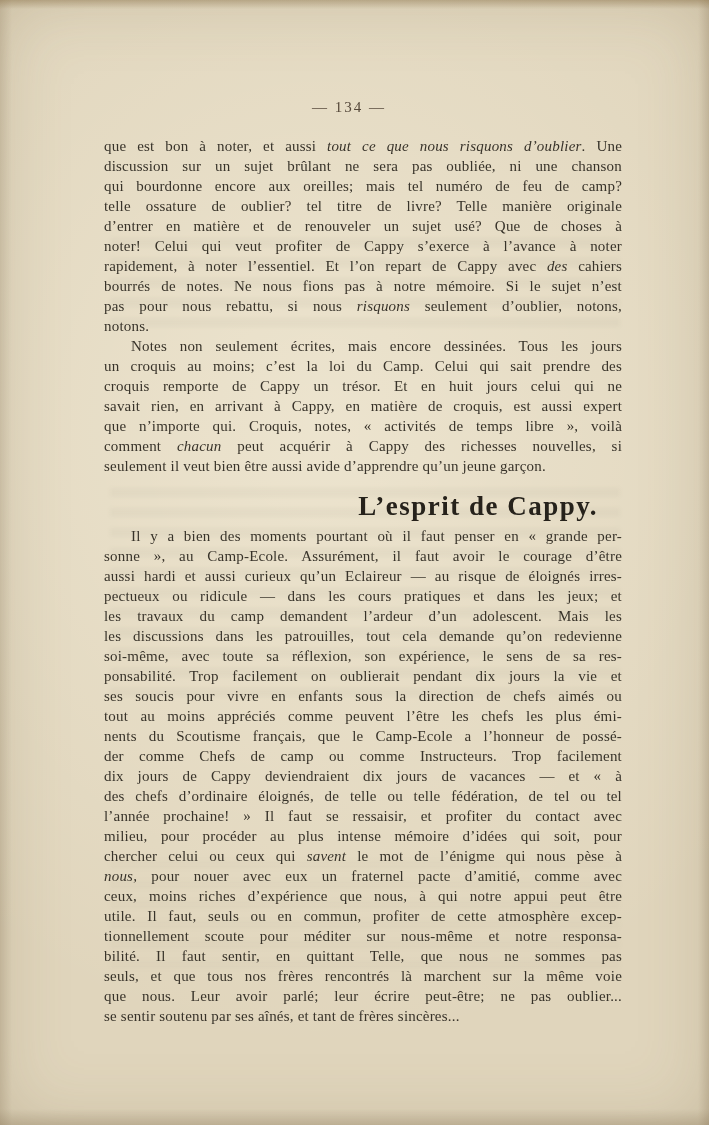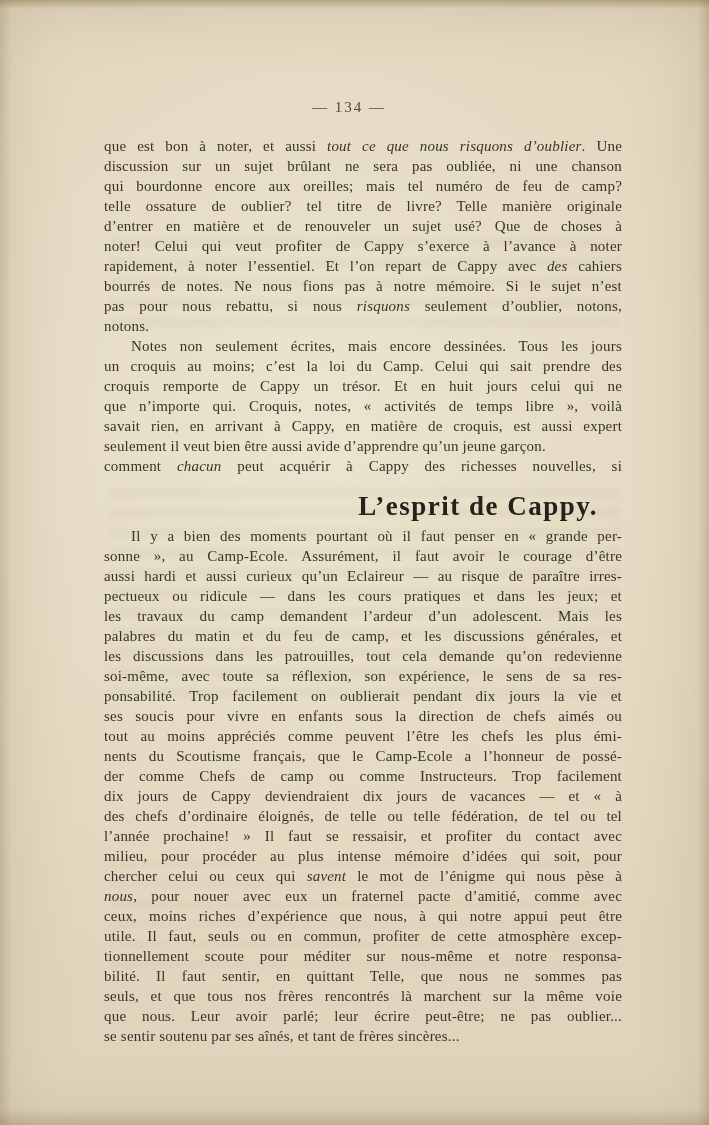--- a/index.html
+++ b/index.html
@@ -103,33 +103,32 @@
         <div class="line"><span>noter! Celui qui veut profiter de Cappy s’exerce à l’avance à noter</span></div>
         <div class="line"><span>rapidement, à noter l’essentiel. Et l’on repart de Cappy avec </span><i>des</i><span> cahiers</span></div>
         <div class="line"><span>bourrés de notes. Ne nous fions pas à notre mémoire. Si le sujet n’est</span></div>
         <div class="line"><span>pas pour nous rebattu, si nous </span><i>risquons</i><span> seulement d’oublier, notons,</span></div>
         <div class="line last"><span>notons.</span></div>
       </div>
     <div class="para">
         <div class="line first-indent"><span>Notes non seulement écrites, mais encore dessinées. Tous les jours</span></div>
         <div class="line"><span>un croquis au moins; c’est la loi du Camp. Celui qui sait prendre des</span></div>
         <div class="line"><span>croquis remporte de Cappy un trésor. Et en huit jours celui qui ne</span></div>
+        <div class="line"><span>savait rien, en arrivant à Cappy, en matière de croquis, est aussi expert</span></div>
         <div class="line"><span>que n’importe qui. Croquis, notes, « activités de temps libre », voilà</span></div>
-        <div class="line"><span>savait rien, en arrivant à Cappy, en matière de croquis, est aussi expert</span></div>
+        <div class="line"><span>comment </span><i>chacun</i><span> peut acquérir à Cappy des richesses nouvelles, si</span></div>
         <div class="line last"><span>seulement il veut bien être aussi avide d’apprendre qu’un jeune garçon.</span></div>
-        <div class="line"><span>comment </span><i>chacun</i><span> peut acquérir à Cappy des richesses nouvelles, si</span></div>
       </div>
     <h2 class="section-heading">L’esprit de Cappy.</h2>
     <div class="para">
         <div class="line first-indent"><span>Il y a bien des moments pourtant où il faut penser en « grande per-</span></div>
         <div class="line"><span>sonne », au Camp-Ecole. Assurément, il faut avoir le courage d’être</span></div>
-        <div class="line"><span>aussi hardi et aussi curieux qu’un Eclaireur — au risque de paraître irres-</span></div>
+        <div class="line"><span>aussi hardi et aussi curieux qu’un Eclaireur — au risque de éloignés irres-</span></div>
         <div class="line"><span>pectueux ou ridicule — dans les cours pratiques et dans les jeux; et</span></div>
         <div class="line"><span>les travaux du camp demandent l’ardeur d’un adolescent. Mais les</span></div>
-        <div class="line"><span>palabres du matin et du feu de camp, et les discussions générales, et</span></div>
         <div class="line"><span>les discussions dans les patrouilles, tout cela demande qu’on redevienne</span></div>
         <div class="line"><span>soi-même, avec toute sa réflexion, son expérience, le sens de sa res-</span></div>
         <div class="line"><span>ponsabilité. Trop facilement on oublierait pendant dix jours la vie et</span></div>
         <div class="line"><span>ses soucis pour vivre en enfants sous la direction de chefs aimés ou</span></div>
         <div class="line"><span>tout au moins appréciés comme peuvent l’être les chefs les plus émi-</span></div>
         <div class="line"><span>nents du Scoutisme français, que le Camp-Ecole a l’honneur de possé-</span></div>
         <div class="line"><span>der comme Chefs de camp ou comme Instructeurs. Trop facilement</span></div>
         <div class="line"><span>dix jours de Cappy deviendraient dix jours de vacances — et « à</span></div>
         <div class="line"><span>des chefs d’ordinaire éloignés, de telle ou telle fédération, de tel ou tel</span></div>
         <div class="line"><span>l’année prochaine! » Il faut se ressaisir, et profiter du contact avec</span></div>

